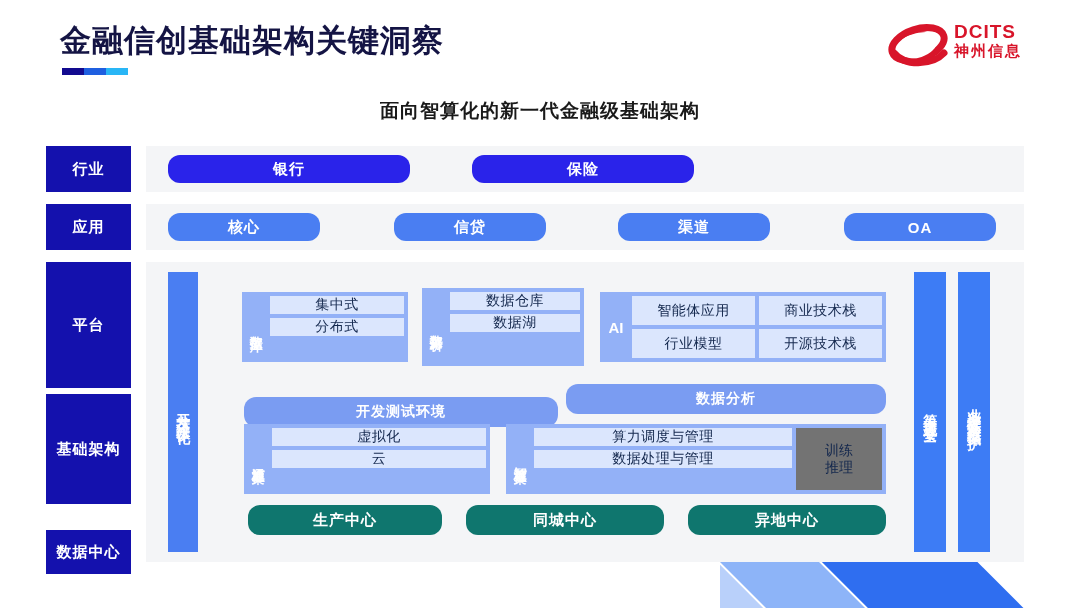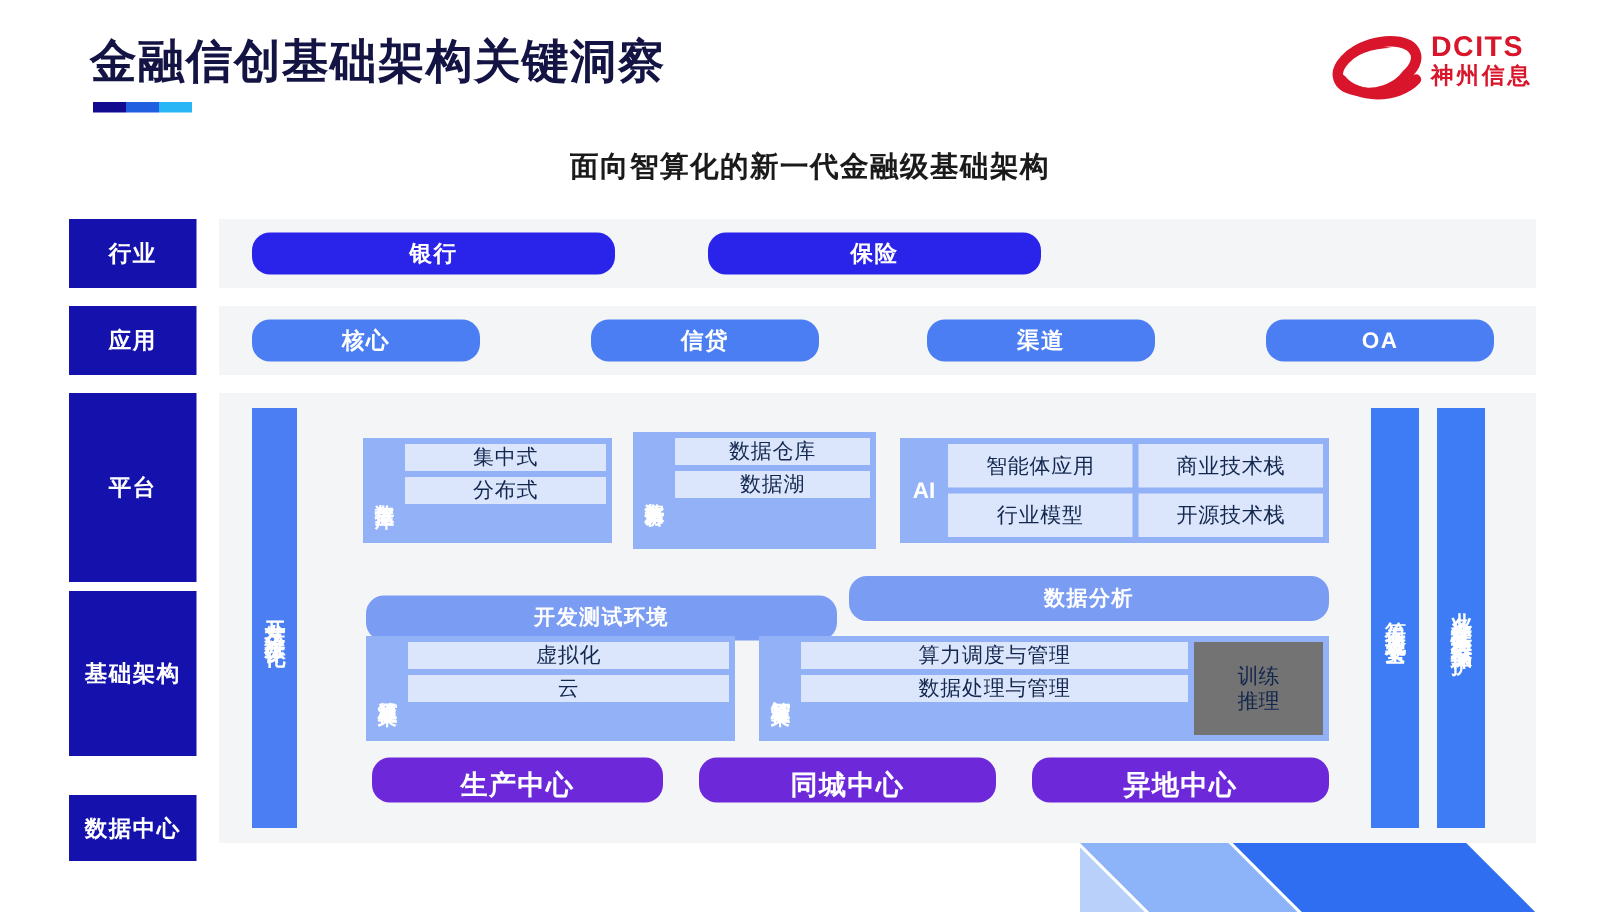--- a/index.html
+++ b/index.html
@@ -45,21 +45,21 @@
           display: flex; align-items: center; justify-content: center;
           letter-spacing: 1px; }
 
   
   .band-box { position: absolute; background: #f4f5f7; }
 
   .pill { position: absolute; display: flex; align-items: center; justify-content: center;
           color: #ffffff; font-weight: bold; letter-spacing: 1px; border-radius: 12px; }
   .pill.industry { background: #2a23ea; font-size: 15px; }
   .pill.app { background: #4a7ef2; font-size: 15px; }
-  .pill.dc { background: #6d28d9; font-size: 18px; align-items: flex-end; }
+  .pill.dc { background: #0f766e; font-size: 15px; }
   .pill.env { background: #7a9cf2; font-size: 14px; }
 
   
   .vbar { position: absolute; background: #4a7ef2; color: #fff;
           display: flex; align-items: center; justify-content: center;
           font-size: 14px; font-weight: bold; line-height: 1.12;
           writing-mode: vertical-rl; letter-spacing: 3px; }
   .vbar.side { background: #3d7cf5; }
 
   

